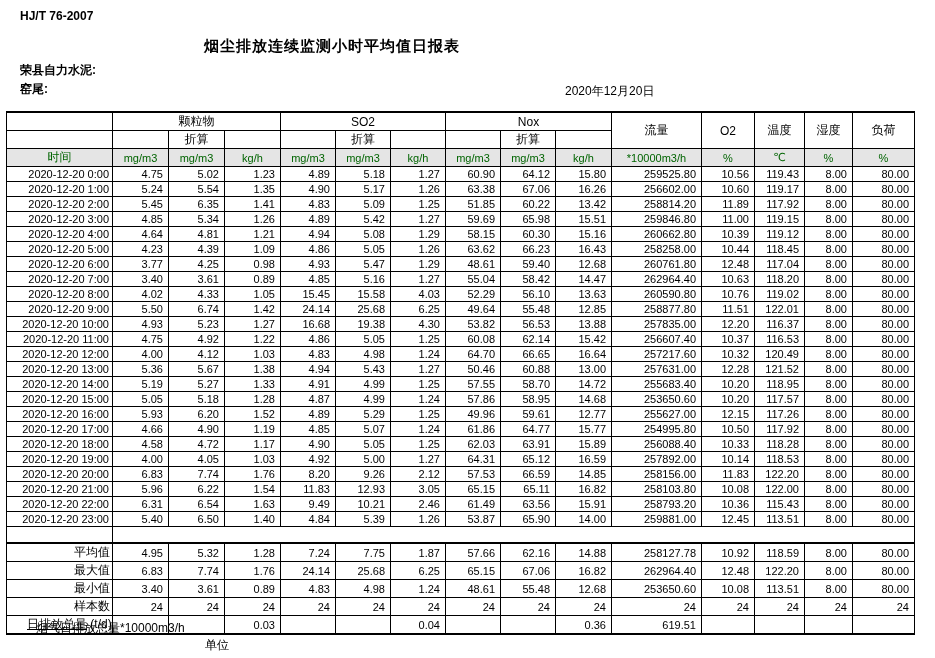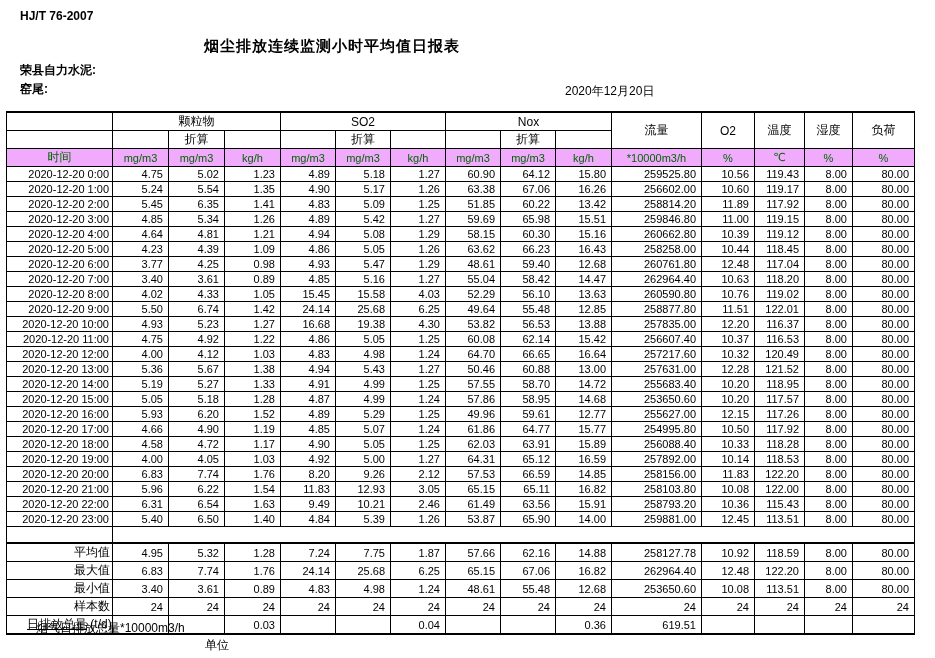--- a/index.html
+++ b/index.html
@@ -86,21 +86,21 @@
         <td class="hc"></td>
         <td class="hc">折算</td>
         <td class="hc"></td>
         <td class="hc"></td>
         <td class="hc">折算</td>
         <td class="hc"></td>
         <td class="hc"></td>
         <td class="hc">折算</td>
         <td class="hc"></td>
       </tr>
-      <tr class="hr3" style="background:#f0abfc;color:#006400">
+      <tr class="hr3" style="background:#e5e5e5;color:#006400">
         <td class="g gt">时间</td>
         <td class="g">mg/m3</td>
         <td class="g">mg/m3</td>
         <td class="g">kg/h</td>
         <td class="g">mg/m3</td>
         <td class="g">mg/m3</td>
         <td class="g">kg/h</td>
         <td class="g">mg/m3</td>
         <td class="g">mg/m3</td>
         <td class="g">kg/h</td>

